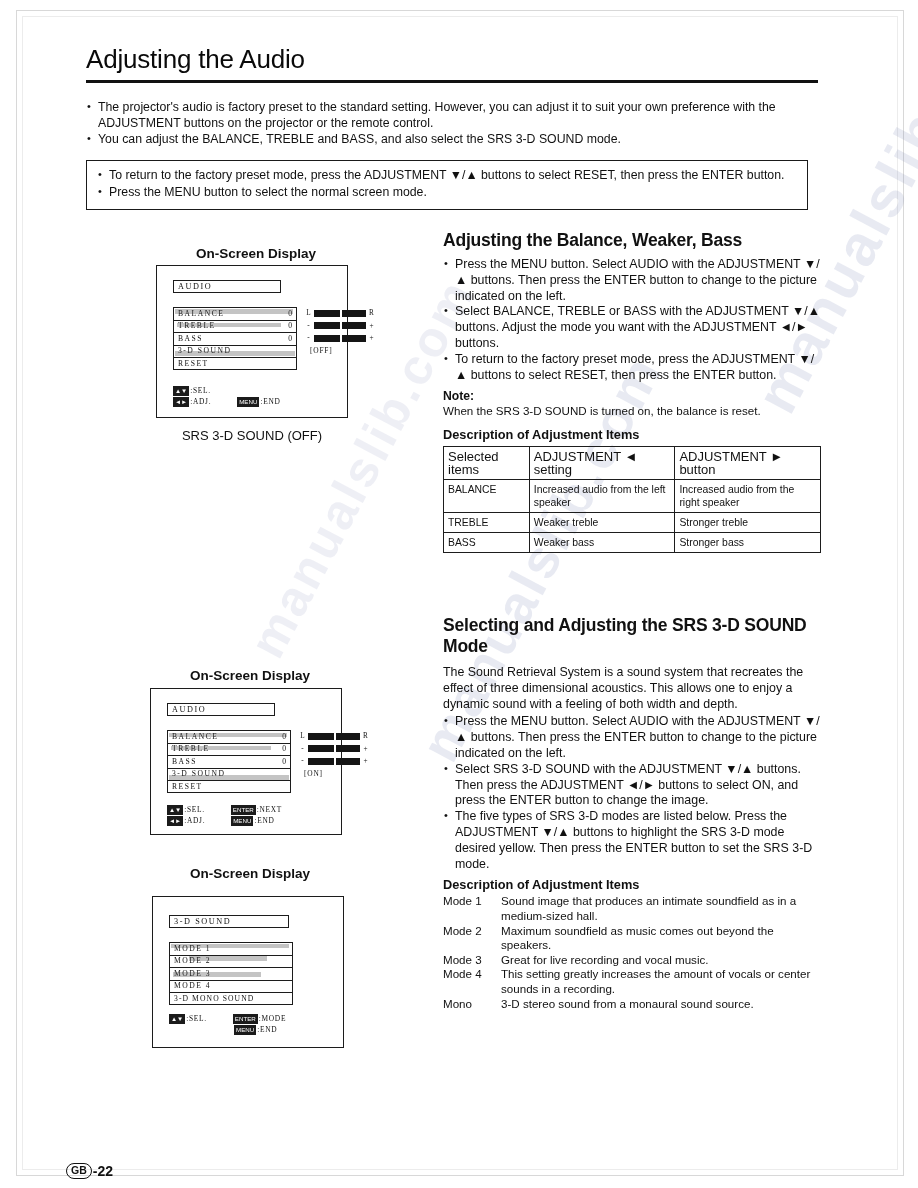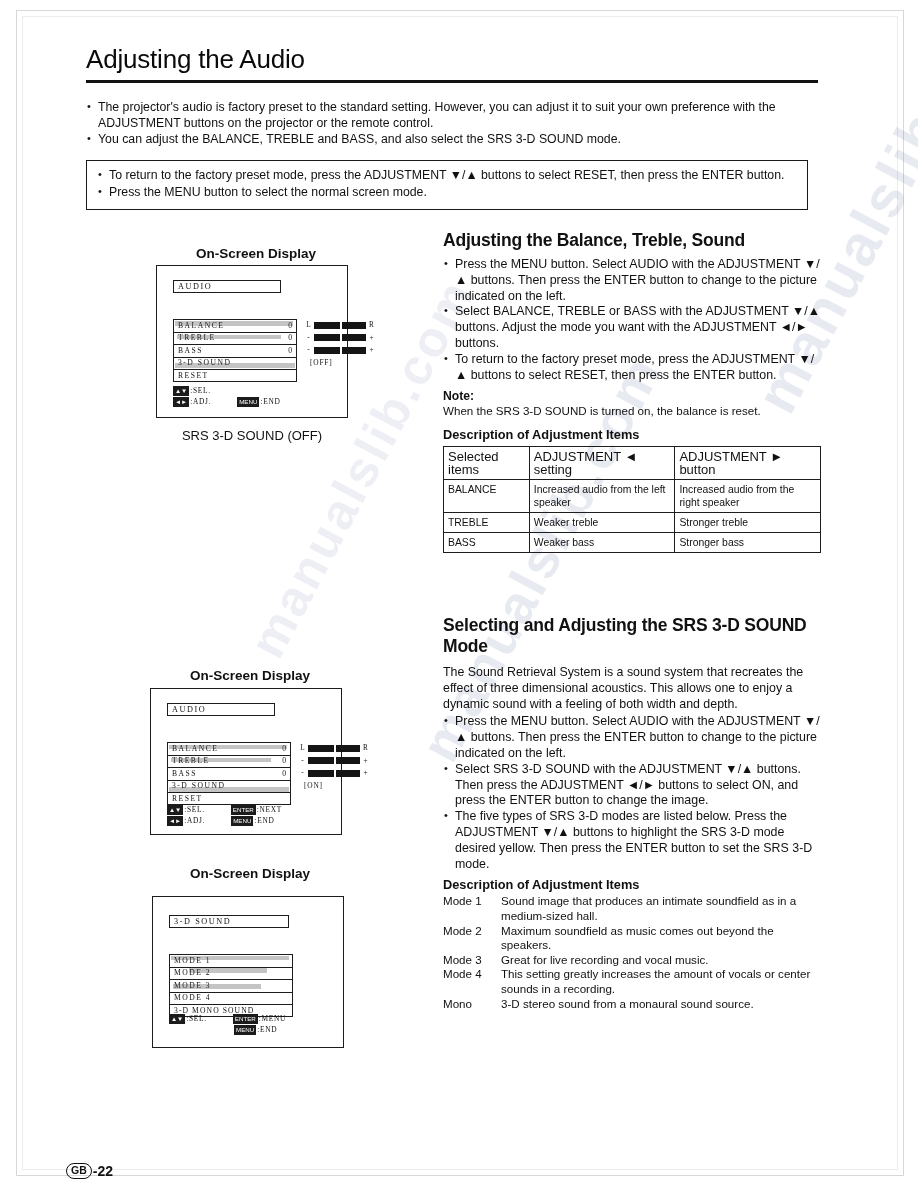--- a/index.html
+++ b/index.html
@@ -104,21 +104,21 @@
     left: 0; top: 0; right: 0; bottom: 0;
     padding: 14px 12px 8px 16px;
   }
 
   
   .osd-title {
     border: 1.2px solid #1c1c1c;
     height: 13px;
     width: 108px;
     position: relative;
-    margin-bottom: 26px;
+    margin-bottom: 14px;
     text-decoration: underline;
   }
   .osd-title span {
     position: absolute;
     left: 4px; top: 0px;
     font-size: 8.2px;
     letter-spacing: 1.6px;
     line-height: 11px;
     font-family: "Liberation Serif", serif;
     color: #111;
@@ -530,35 +530,35 @@
 
       <div class="osd-legend" style="bottom:12px;">
         <div class="legend-line">
           <span class="legend-pair">
             <span class="key">▲▼</span>
               <span>:SEL.</span>
           </span>
           <span class="legend-gap"></span>
           <span class="legend-pair">
             <span class="key">ENTER</span>
-              <span>:MENU</span>
+              <span>:MODE</span>
           </span>
         </div>
         <div class="legend-line" style="padding-left:65px;">
           <span class="legend-pair">
             <span class="key">MENU</span>
               <span>:END</span>
           </span>
         </div>
       </div>
     </div>
   </div>
 
   <div class="rcol" style="top:230px;">
-    <h2 class="sec">Adjusting the Balance, Treble, Sound</h2>
+    <h2 class="sec">Adjusting the Balance, Weaker, Bass</h2>
     <div class="body-text">
       <div class="b-row">Press the MENU button. Select AUDIO with the ADJUSTMENT ▼/▲ buttons. Then press the ENTER button to change to the picture indicated on the left.</div>
       <div class="b-row">Select BALANCE, TREBLE or BASS with the ADJUSTMENT ▼/▲ buttons. Adjust the mode you want with the ADJUSTMENT ◄/► buttons.</div>
       <div class="b-row">To return to the factory preset mode, press the ADJUSTMENT ▼/▲ buttons to select RESET, then press the ENTER button.</div>
     </div>
     <div class="note-label">Note:</div>
     <div class="note-text">When the SRS 3-D SOUND is turned on, the balance is reset.</div>
     <div class="desc-head">Description of Adjustment Items</div>
 
     <table class="adj">

